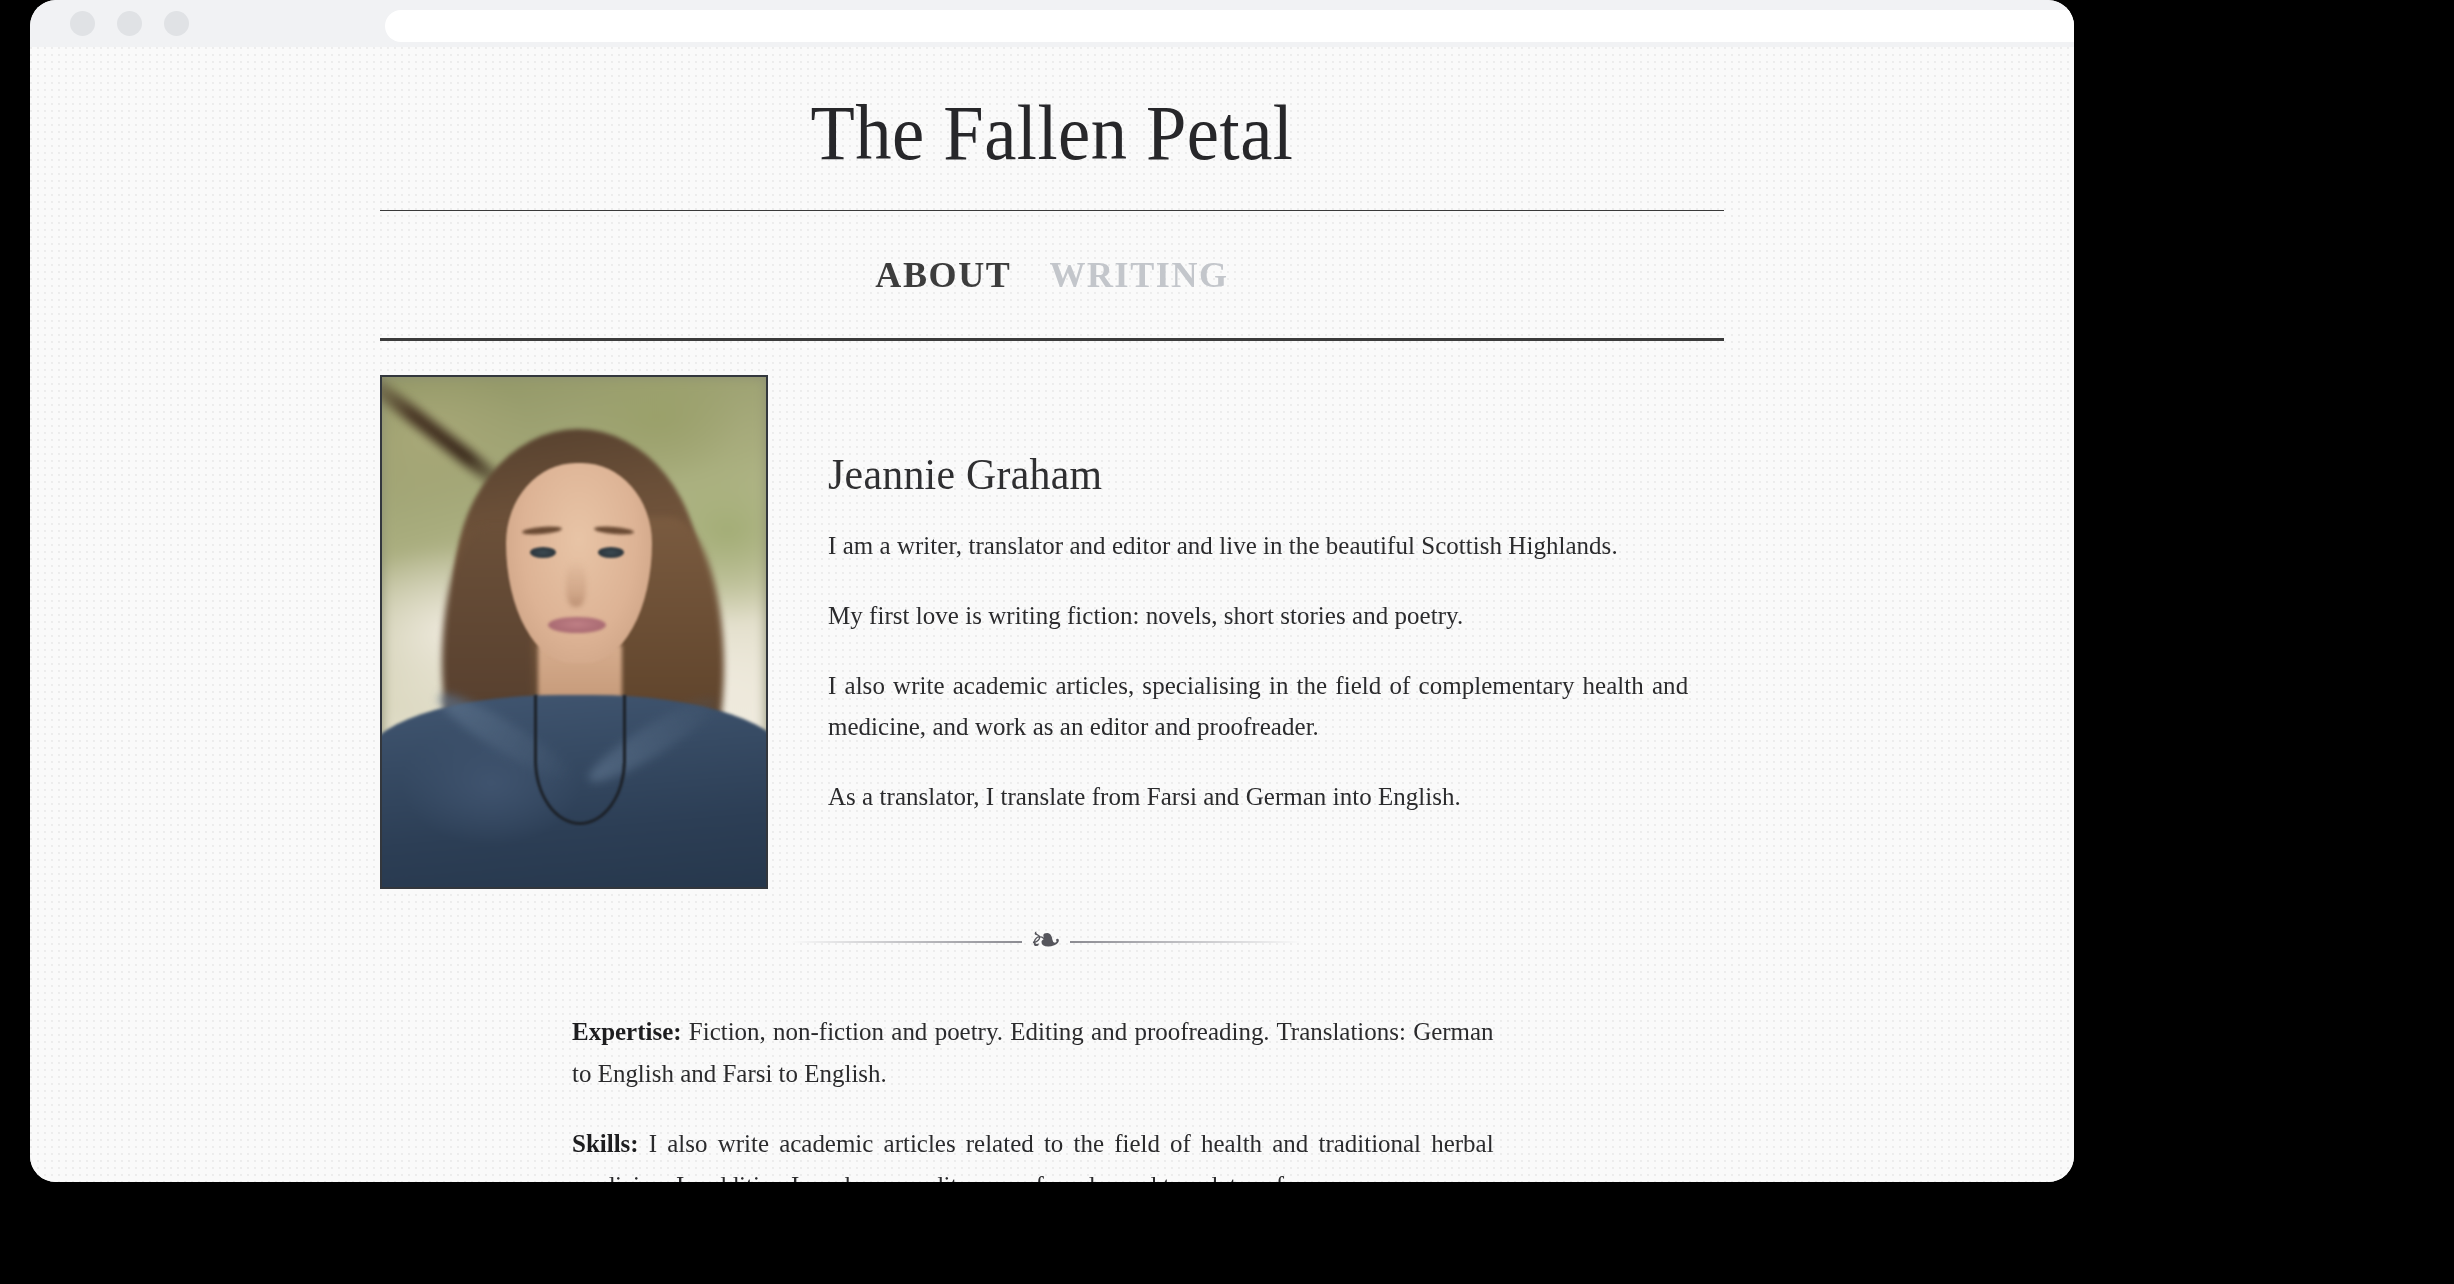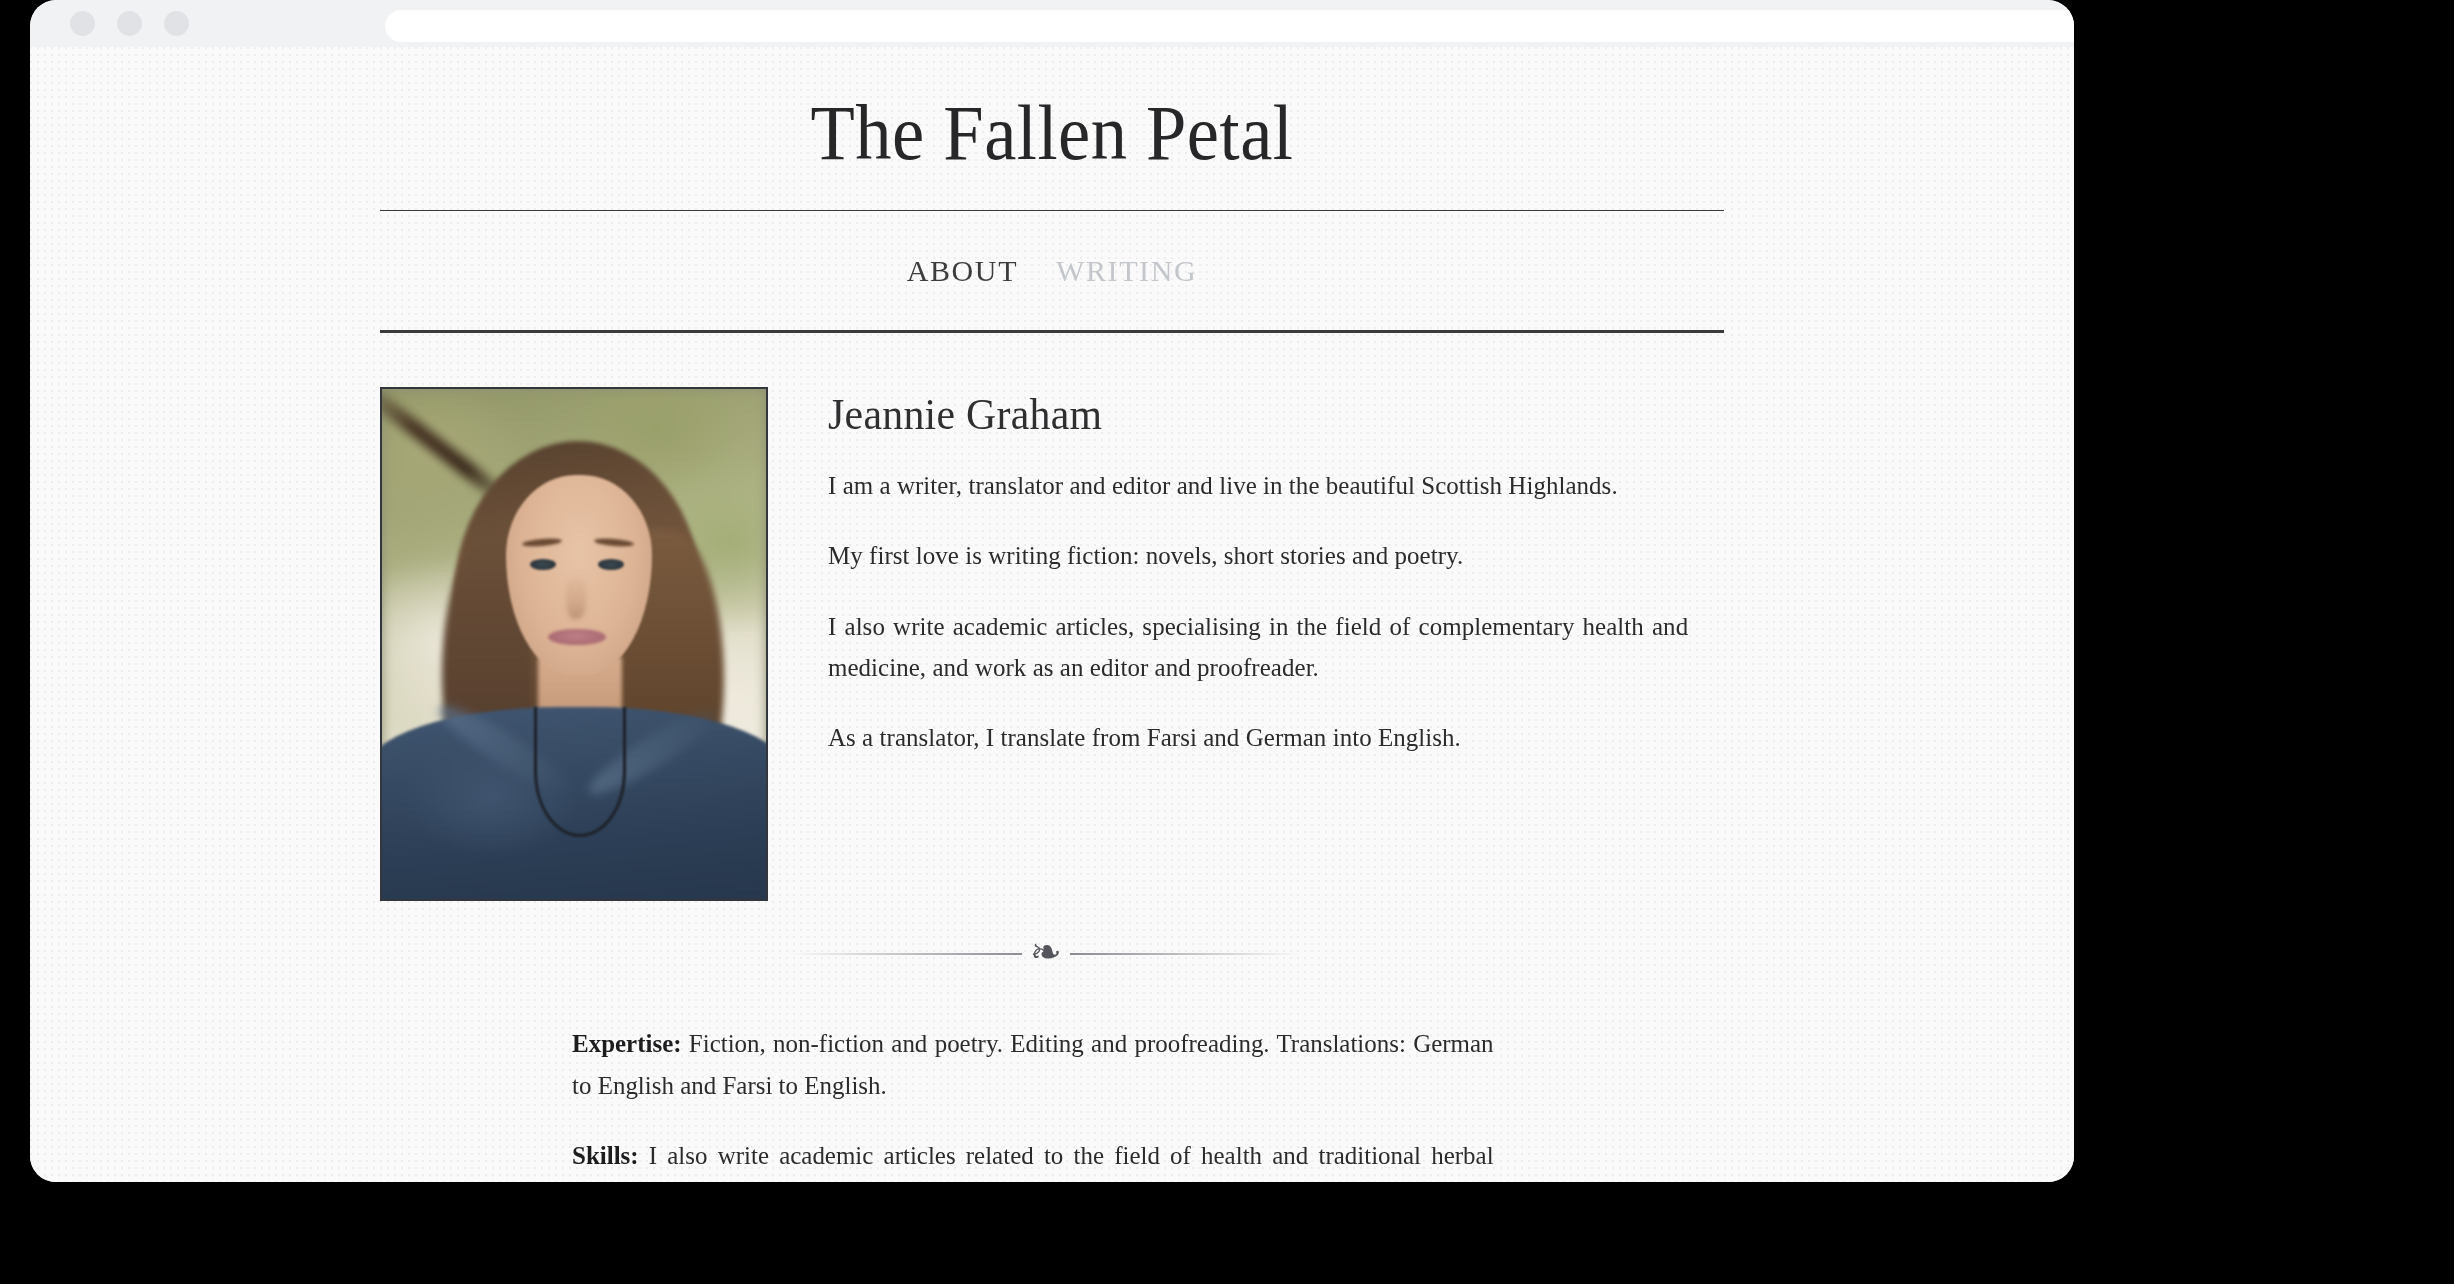--- a/index.html
+++ b/index.html
@@ -95,38 +95,40 @@
 
   
   .nav {
     display: flex;
     justify-content: center;
     align-items: baseline;
     gap: 38px;
     padding: 43px 0 42px 0;
   }
   .nav-item {
-    font-size: 30px;
+    font-size: 36px;
     letter-spacing: 1.6px;
     color: #3d3d3d;
     text-decoration: none;
     cursor: pointer;
+    font-weight: bold;
   }
   .nav-item.inactive { color: #c3c6cb; }
 
   .rule-thick {
     height: 3px;
     background: #3b3b3b;
   }
 
   
   .bio {
     display: flex;
     gap: 0;
-    padding-top: 54px;
+    padding-top: 34px;
+    align-items: center;
   }
 
   .portrait-wrap {
     flex: 0 0 388px;
     width: 388px;
     height: 514px;
     border: 2px solid #33373d;
     overflow: hidden;
     position: relative;
     background: #8c8f74;

